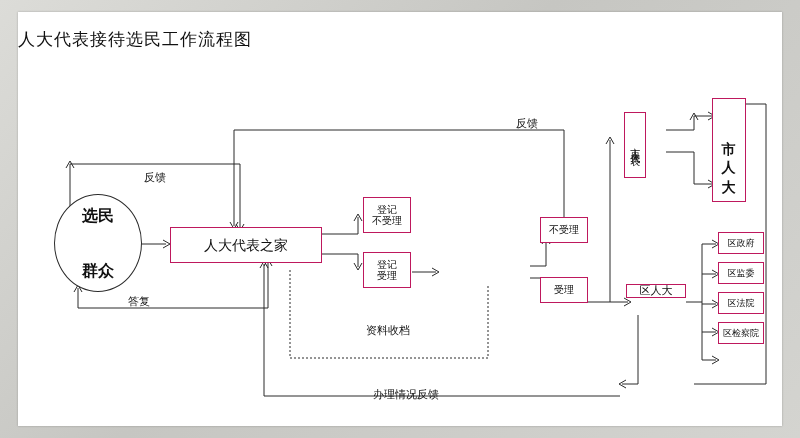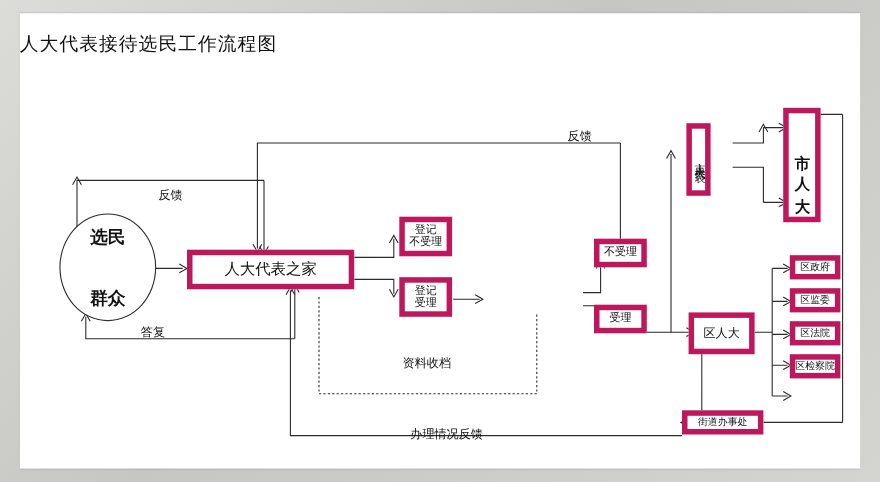--- a/index.html
+++ b/index.html
@@ -35,21 +35,21 @@
     top: 16px;
     width: 764px;
     text-align: left;
     font-size: 17px;
     font-weight: normal;
     color: #111;
     letter-spacing: 1px;
   }
   .box {
     position: absolute;
-    border: 5px solid #be185d;
+    border: 1px solid #be185d;
     background: #ffffff;
     box-sizing: border-box;
     display: flex;
     align-items: center;
     justify-content: center;
     text-align: center;
     color: #111;
     line-height: 1.15;
   }
   .vtext {
@@ -208,40 +208,37 @@
     <div class="box vtext" style="left:606px; top:100px; width:22px; height:66px; font-size:10px;">
       <span>市人大代表</span>
     </div>
 
     <div class="box vtext" style="left:694px; top:86px; width:34px; height:104px; font-size:14px; font-weight:bold;">
       <span>市
 人
 大</span>
     </div>
 
-    <div class="box" style="left:608px; top:272px; width:60px; height:38px; font-size:11px;">
+    <div class="box" style="left:608px; top:272px; width:60px; height:14px; font-size:11px;">
       <span>区人大</span>
     </div>
 
     <div class="box" style="left:700px; top:220px; width:46px; height:22px; font-size:9px;">
       <span>区政府</span>
     </div>
     <div class="box" style="left:700px; top:250px; width:46px; height:22px; font-size:9px;">
       <span>区监委</span>
     </div>
     <div class="box" style="left:700px; top:280px; width:46px; height:22px; font-size:9px;">
       <span>区法院</span>
     </div>
     <div class="box" style="left:700px; top:310px; width:46px; height:22px; font-size:9px;">
       <span>区检察院</span>
     </div>
 
-    <div class="box" style="left:602px; top:361px; width:74px; height:22px; font-size:9px;">
-      <span>街道办事处</span>
-    </div>
 
     <div class="lbl" style="left:126px; top:158px;">反馈</div>
     <div class="lbl" style="left:498px; top:104px;">反馈</div>
     <div class="lbl" style="left:110px; top:282px;">答复</div>
     <div class="lbl" style="left:348px; top:311px;">资料收档</div>
     <div class="lbl" style="left:355px; top:375px;">办理情况反馈</div>
 
   </div>
 </div>
 

